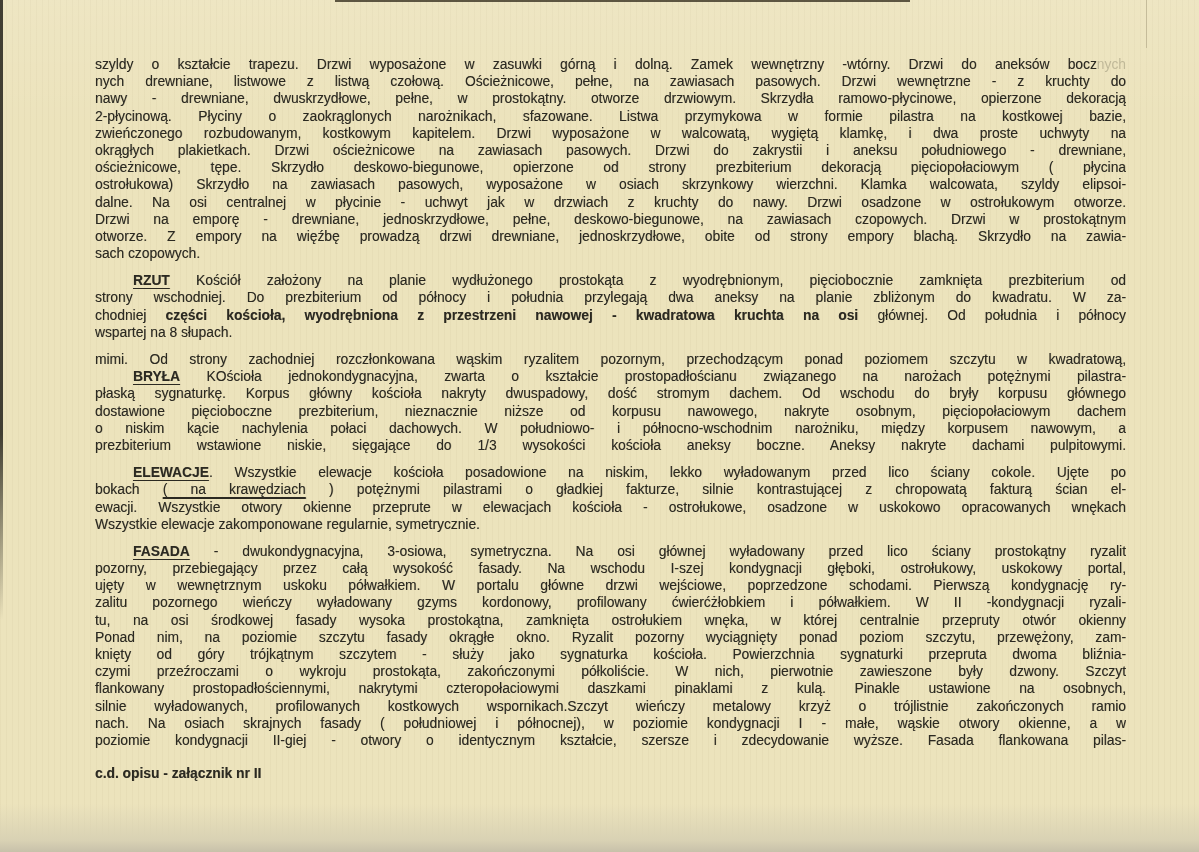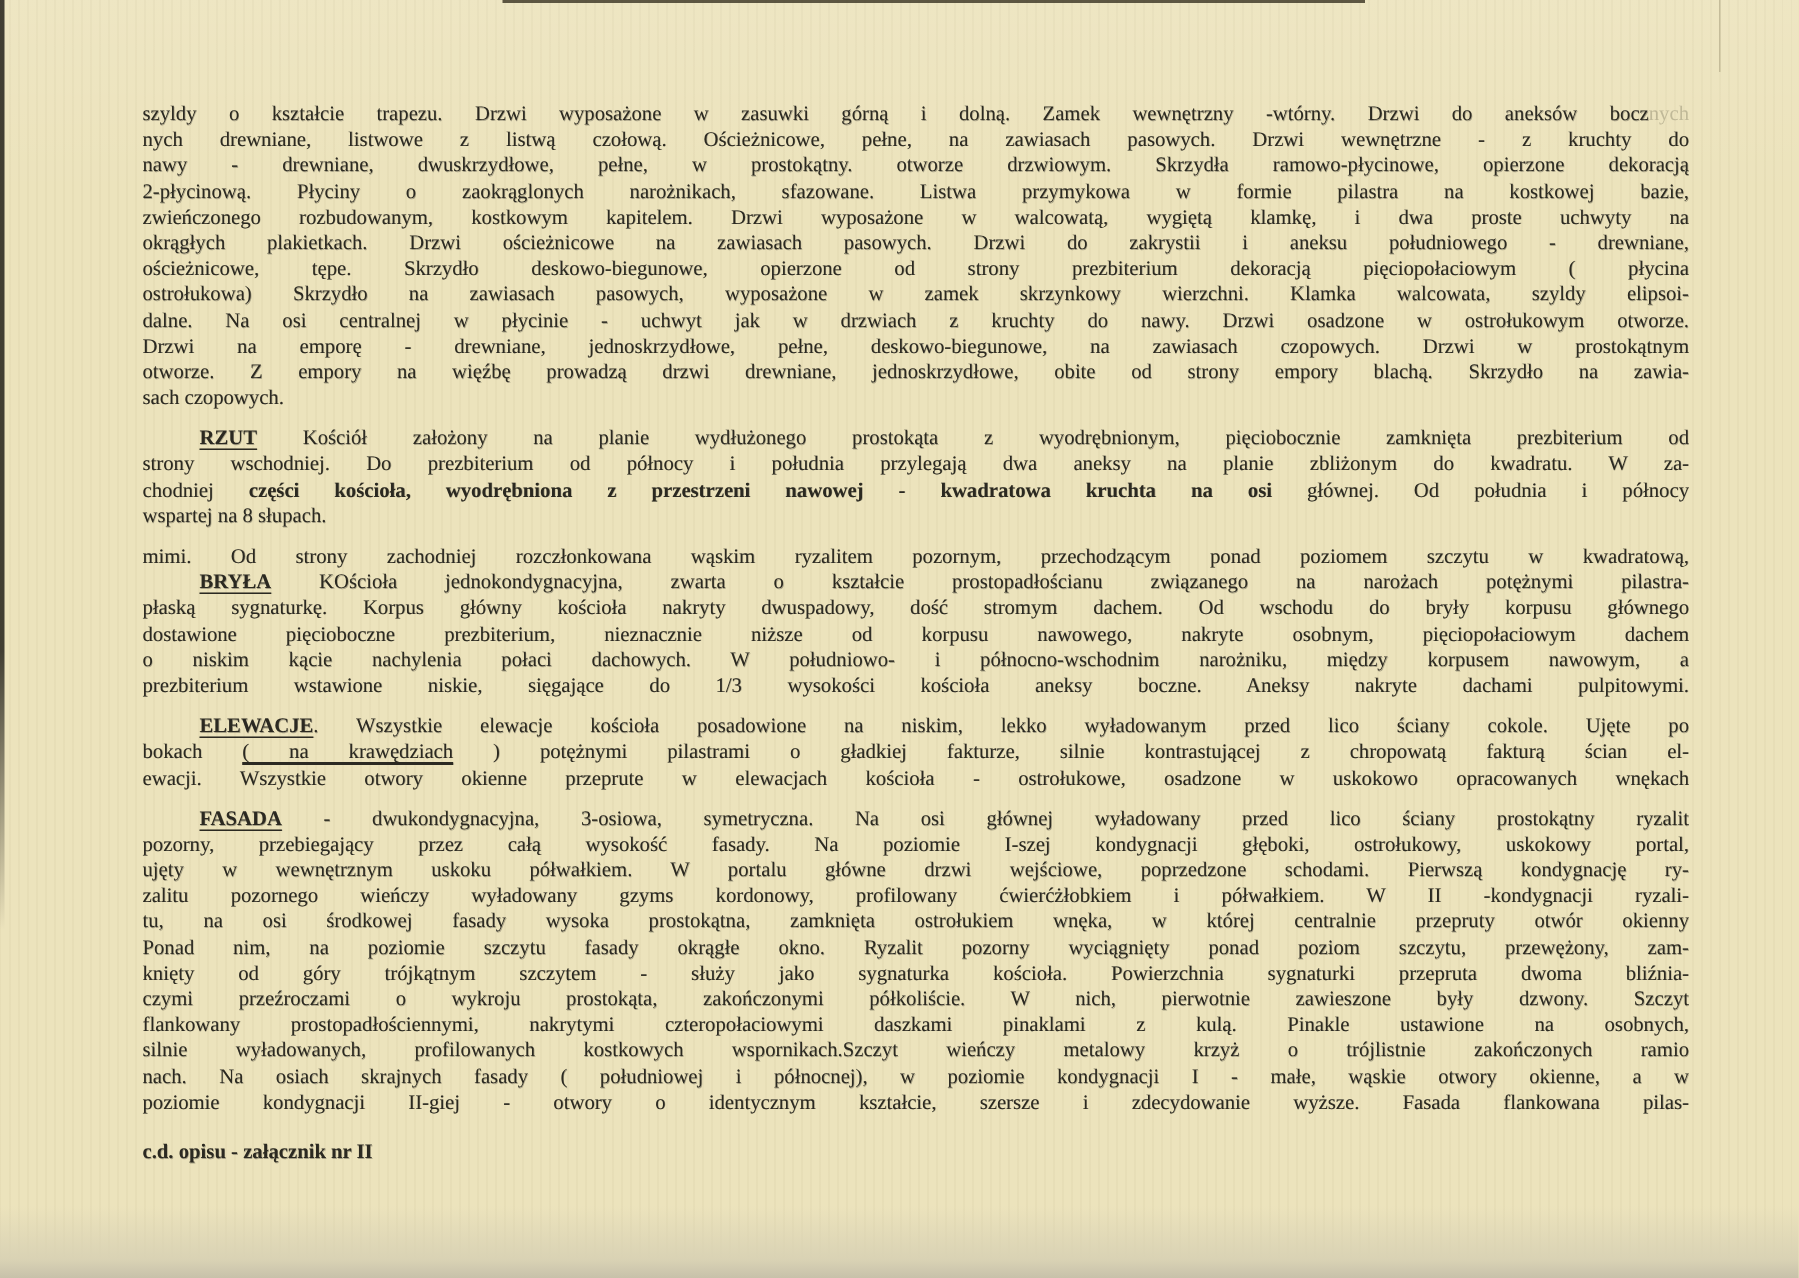--- a/index.html
+++ b/index.html
@@ -26,23 +26,23 @@
     opacity: .85;
   }
   .edge-crease {
     position: absolute; left: 1146px; top: 0; width: 1px; height: 48px;
     background: rgba(90,80,50,0.25);
   }
 
   .text-block {
     position: absolute;
     left: 95px;
-    top: 67px;
+    top: 56px;
     width: 1031px;
-    font-family: Liberation Serif, serif;
+    font-family: Liberation Sans, sans-serif;
     font-size: 13.8px;
     line-height: 17.2px;
     color: #2b2921;
     text-shadow: 0.4px 0.4px 0 rgba(43,41,33,0.35);
   }
 
   .para + .para { margin-top: 10px; }
   .para.p-zalacznik { margin-top: 16px; }
 
   .line {
@@ -72,21 +72,21 @@
 
 <div class="text-block">
     <div class="para p-drzwi-cd">
       <div class="line"><span>szyldy o kształcie trapezu. Drzwi wyposażone w zasuwki górną i dolną. Zamek wewnętrzny -wtórny. Drzwi do aneksów bocz</span><span class="f">nych</span></div>
       <div class="line"><span>nych drewniane, listwowe z listwą czołową. Ościeżnicowe, pełne, na zawiasach pasowych. Drzwi wewnętrzne - z kruchty do</span></div>
       <div class="line"><span>nawy - drewniane, dwuskrzydłowe, pełne, w prostokątny. otworze drzwiowym. Skrzydła ramowo-płycinowe, opierzone dekoracją</span></div>
       <div class="line"><span>2-płycinową. Płyciny o zaokrąglonych narożnikach, sfazowane. Listwa przymykowa w formie pilastra na kostkowej bazie,</span></div>
       <div class="line"><span>zwieńczonego rozbudowanym, kostkowym kapitelem. Drzwi wyposażone w walcowatą, wygiętą klamkę, i dwa proste uchwyty na</span></div>
       <div class="line"><span>okrągłych plakietkach. Drzwi ościeżnicowe na zawiasach pasowych. Drzwi do zakrystii i aneksu południowego - drewniane,</span></div>
       <div class="line"><span>ościeżnicowe, tępe. Skrzydło deskowo-biegunowe, opierzone od strony prezbiterium dekoracją pięciopołaciowym ( płycina</span></div>
-      <div class="line"><span>ostrołukowa) Skrzydło na zawiasach pasowych, wyposażone w zamek skrzynkowy wierzchni. Klamka walcowata, szyldy elipsoi-</span></div>
+      <div class="line"><span>ostrołukowa) Skrzydło na zawiasach pasowych, wyposażone w osiach skrzynkowy wierzchni. Klamka walcowata, szyldy elipsoi-</span></div>
       <div class="line"><span>dalne. Na osi centralnej w płycinie - uchwyt jak w drzwiach z kruchty do nawy. Drzwi osadzone w ostrołukowym otworze.</span></div>
       <div class="line"><span>Drzwi na emporę - drewniane, jednoskrzydłowe, pełne, deskowo-biegunowe, na zawiasach czopowych. Drzwi w prostokątnym</span></div>
       <div class="line"><span>otworze. Z empory na więźbę prowadzą drzwi drewniane, jednoskrzydłowe, obite od strony empory blachą. Skrzydło na zawia-</span></div>
       <div class="line short"><span>sach czopowych.</span></div>
     </div>
     <div class="para p-rzut">
       <div class="line indent"><span class="b u">RZUT</span><span> Kościół założony na planie wydłużonego prostokąta z wyodrębnionym, pięciobocznie zamknięta prezbiterium od</span></div>
       <div class="line"><span>strony wschodniej. Do prezbiterium od północy i południa przylegają dwa aneksy na planie zbliżonym do kwadratu. W za-</span></div>
       <div class="line"><span>chodniej </span><span class="b">części kościoła, wyodrębniona z przestrzeni nawowej - kwadratowa kruchta na osi</span><span> głównej. Od południa i północy</span></div>
       <div class="line short"><span>wspartej na 8 słupach.</span></div>
@@ -96,24 +96,25 @@
       <div class="line indent"><span class="b u">BRYŁA</span><span> KOścioła jednokondygnacyjna, zwarta o kształcie prostopadłościanu związanego na narożach potężnymi pilastra-</span></div>
       <div class="line"><span>płaską sygnaturkę. Korpus główny kościoła nakryty dwuspadowy, dość stromym dachem. Od wschodu do bryły korpusu głównego</span></div>
       <div class="line"><span>dostawione pięcioboczne prezbiterium, nieznacznie niższe od korpusu nawowego, nakryte osobnym, pięciopołaciowym dachem</span></div>
       <div class="line"><span>o niskim kącie nachylenia połaci dachowych. W południowo- i północno-wschodnim narożniku, między korpusem nawowym, a</span></div>
       <div class="line"><span>prezbiterium wstawione niskie, sięgające do 1/3 wysokości kościoła aneksy boczne. Aneksy nakryte dachami pulpitowymi.</span></div>
     </div>
     <div class="para p-elewacje">
       <div class="line indent"><span class="b u">ELEWACJE</span><span>. Wszystkie elewacje kościoła posadowione na niskim, lekko wyładowanym przed lico ściany cokole. Ujęte po</span></div>
       <div class="line"><span>bokach </span><span class="u">( na krawędziach</span><span> ) potężnymi pilastrami o gładkiej fakturze, silnie kontrastującej z chropowatą fakturą ścian el-</span></div>
       <div class="line"><span>ewacji. Wszystkie otwory okienne przeprute w elewacjach kościoła - ostrołukowe, osadzone w uskokowo opracowanych wnękach</span></div>
+      <div class="line short"><span>Wszystkie elewacje zakomponowane regularnie, symetrycznie.</span></div>
     </div>
     <div class="para p-fasada">
       <div class="line indent"><span class="b u">FASADA</span><span> - dwukondygnacyjna, 3-osiowa, symetryczna. Na osi głównej wyładowany przed lico ściany prostokątny ryzalit</span></div>
-      <div class="line"><span>pozorny, przebiegający przez całą wysokość fasady. Na poziomie I-szej kondygnacji głęboki, ostrołukowy, uskokowy portal,</span></div>
+      <div class="line"><span>pozorny, przebiegający przez całą wysokość fasady. Na wschodu I-szej kondygnacji głęboki, ostrołukowy, uskokowy portal,</span></div>
       <div class="line"><span>ujęty w wewnętrznym uskoku półwałkiem. W portalu główne drzwi wejściowe, poprzedzone schodami. Pierwszą kondygnację ry-</span></div>
       <div class="line"><span>zalitu pozornego wieńczy wyładowany gzyms kordonowy, profilowany ćwierćżłobkiem i półwałkiem. W II -kondygnacji ryzali-</span></div>
       <div class="line"><span>tu, na osi środkowej fasady wysoka prostokątna, zamknięta ostrołukiem wnęka, w której centralnie przepruty otwór okienny</span></div>
       <div class="line"><span>Ponad nim, na poziomie szczytu fasady okrągłe okno. Ryzalit pozorny wyciągnięty ponad poziom szczytu, przewężony, zam-</span></div>
       <div class="line"><span>knięty od góry trójkątnym szczytem - służy jako sygnaturka kościoła. Powierzchnia sygnaturki przepruta dwoma bliźnia-</span></div>
       <div class="line"><span>czymi przeźroczami o wykroju prostokąta, zakończonymi półkoliście. W nich, pierwotnie zawieszone były dzwony. Szczyt</span></div>
       <div class="line"><span>flankowany prostopadłościennymi, nakrytymi czteropołaciowymi daszkami pinaklami z kulą. Pinakle ustawione na osobnych,</span></div>
       <div class="line"><span>silnie wyładowanych, profilowanych kostkowych wspornikach.Szczyt wieńczy metalowy krzyż o trójlistnie zakończonych ramio</span></div>
       <div class="line"><span>nach. Na osiach skrajnych fasady ( południowej i północnej), w poziomie kondygnacji I - małe, wąskie otwory okienne, a w</span></div>
       <div class="line"><span>poziomie kondygnacji II-giej - otwory o identycznym kształcie, szersze i zdecydowanie wyższe. Fasada flankowana pilas-</span></div>

